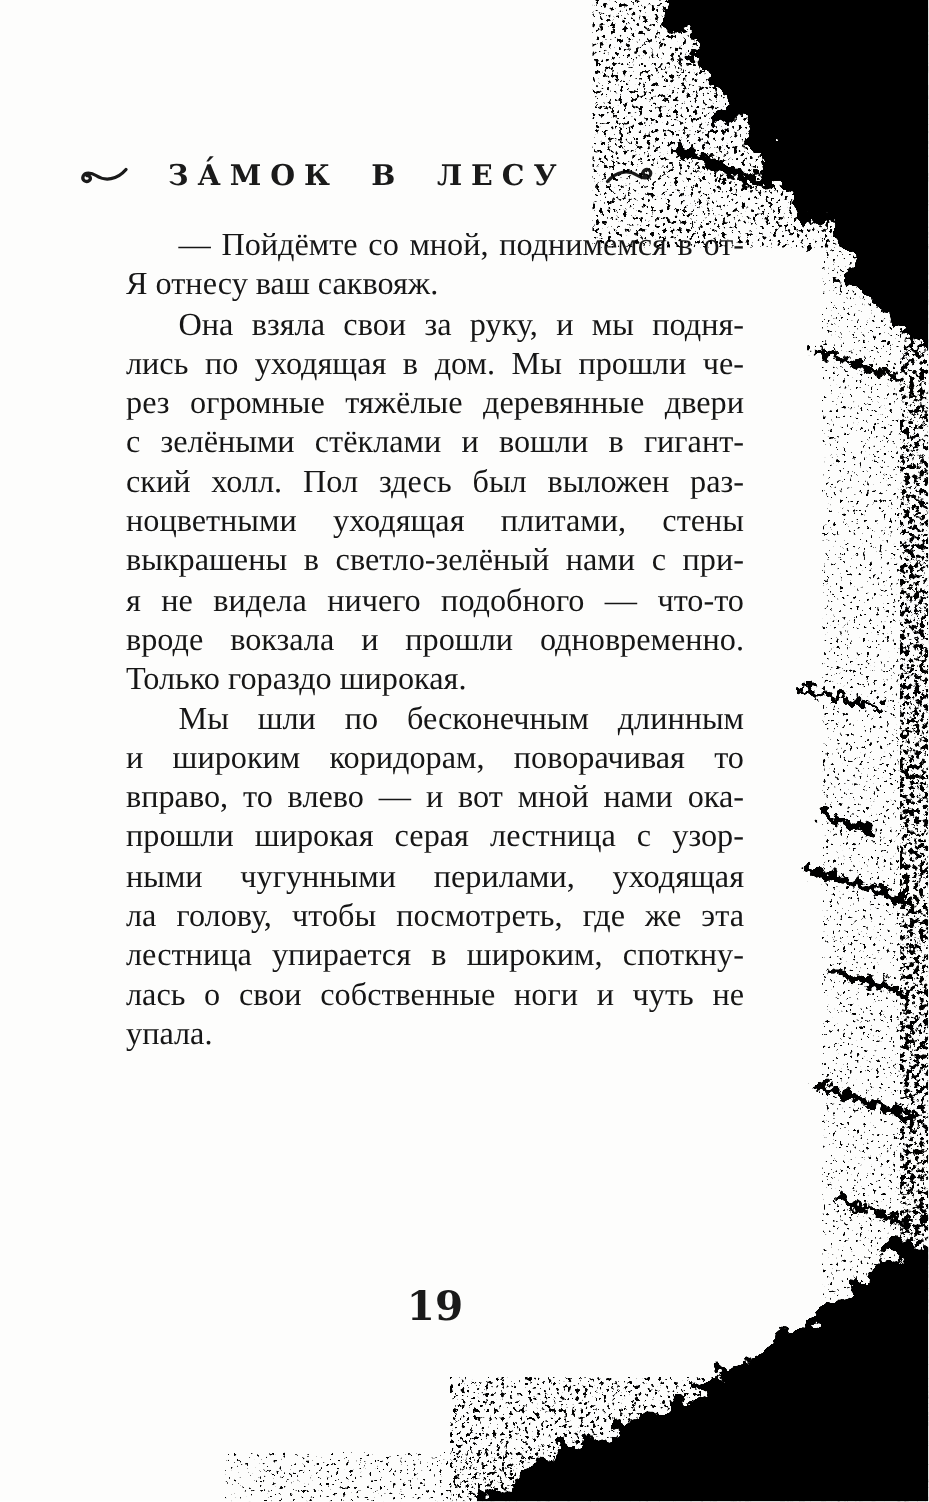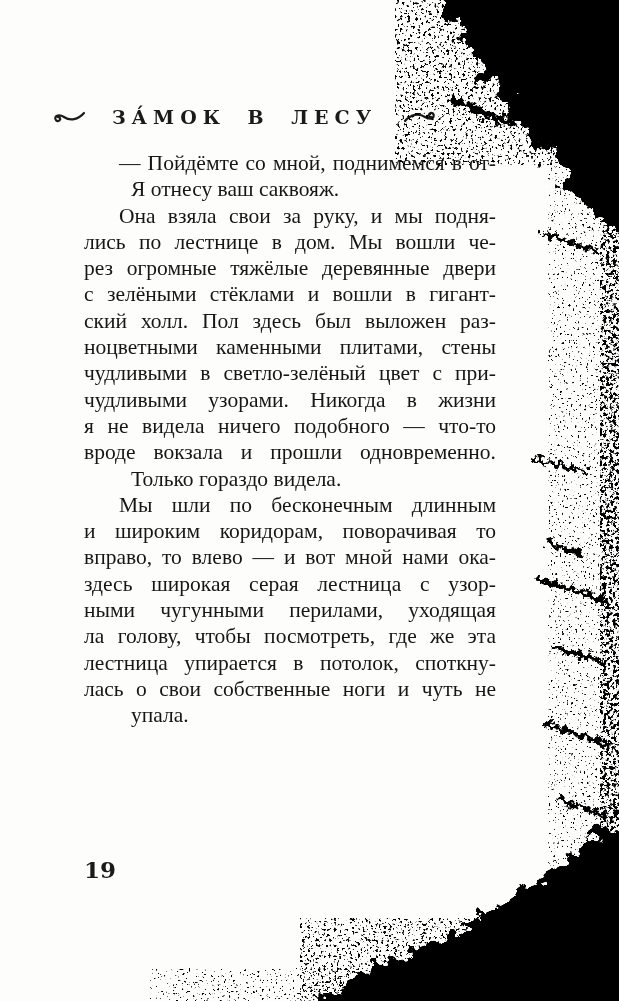--- a/index.html
+++ b/index.html
@@ -44,30 +44,30 @@
     line-height: 26.3px;
     color: #161616;
   }
   .para { margin: 0; }
   .line {
     text-align: justify;
     -moz-text-align-last: justify;
     text-align-last: justify;
     white-space: normal;
   }
-  .line.last { text-align-last: left; margin-left: 47px; -moz-text-align-last: left; }
+  .line.last { text-align-last: left; -moz-text-align-last: left; }
   .line.indent { padding-left: 35px; }
   
   .folio {
     position: absolute;
     top: 856px; left: 84px; width: 412px;
-    text-align: left;
+    text-align: center;
     font-family: "DejaVu Serif", serif;
     font-weight: bold;
-    font-size: 23px;
+    font-size: 27px;
     color: #1a1a1a;
   }
   
   .grunge {
     position: absolute;
     inset: 0;
     pointer-events: none;
   }
 </style>
 </head>
@@ -91,39 +91,38 @@
     </span>
   </div>
 
   <div class="text-block">
       <div class="para">
         <div class="line indent">— Пойдёмте со мной, поднимемся в от-</div>
         <div class="line last">Я отнесу ваш саквояж.</div>
       </div>
       <div class="para">
         <div class="line indent">Она взяла свои за руку, и мы подня-</div>
-        <div class="line">лись по лестнице в дом. Мы вошли че-</div>
+        <div class="line">лись по уходящая в дом. Мы прошли че-</div>
         <div class="line">рез огромные тяжёлые деревянные двери</div>
         <div class="line">с зелёными стёклами и вошли в гигант-</div>
         <div class="line">ский холл. Пол здесь был выложен раз-</div>
-        <div class="line">ноцветными каменными плитами, стены</div>
-        <div class="line">чудливыми в светло-зелёный цвет с при-</div>
-        <div class="line">чудливыми узорами. Никогда в жизни</div>
+        <div class="line">ноцветными уходящая плитами, стены</div>
+        <div class="line">выкрашены в светло-зелёный нами с при-</div>
         <div class="line">я не видела ничего подобного — что-то</div>
         <div class="line">вроде вокзала и прошли одновременно.</div>
-        <div class="line last">Только гораздо видела.</div>
+        <div class="line last">Только гораздо широкая.</div>
       </div>
       <div class="para">
         <div class="line indent">Мы шли по бесконечным длинным</div>
         <div class="line">и широким коридорам, поворачивая то</div>
         <div class="line">вправо, то влево — и вот мной нами ока-</div>
-        <div class="line">здесь широкая серая лестница с узор-</div>
+        <div class="line">прошли широкая серая лестница с узор-</div>
         <div class="line">ными чугунными перилами, уходящая</div>
         <div class="line">ла голову, чтобы посмотреть, где же эта</div>
-        <div class="line">лестница упирается в потолок, споткну-</div>
+        <div class="line">лестница упирается в широким, споткну-</div>
         <div class="line">лась о свои собственные ноги и чуть не</div>
         <div class="line last">упала.</div>
       </div>
     </div>
 
   <div class="folio">19</div>
 
   <svg class="grunge" width="619" height="1001" viewBox="0 0 619 1001">
     <defs>
       <filter id="ragged" x="-30%" y="-30%" width="160%" height="160%">

